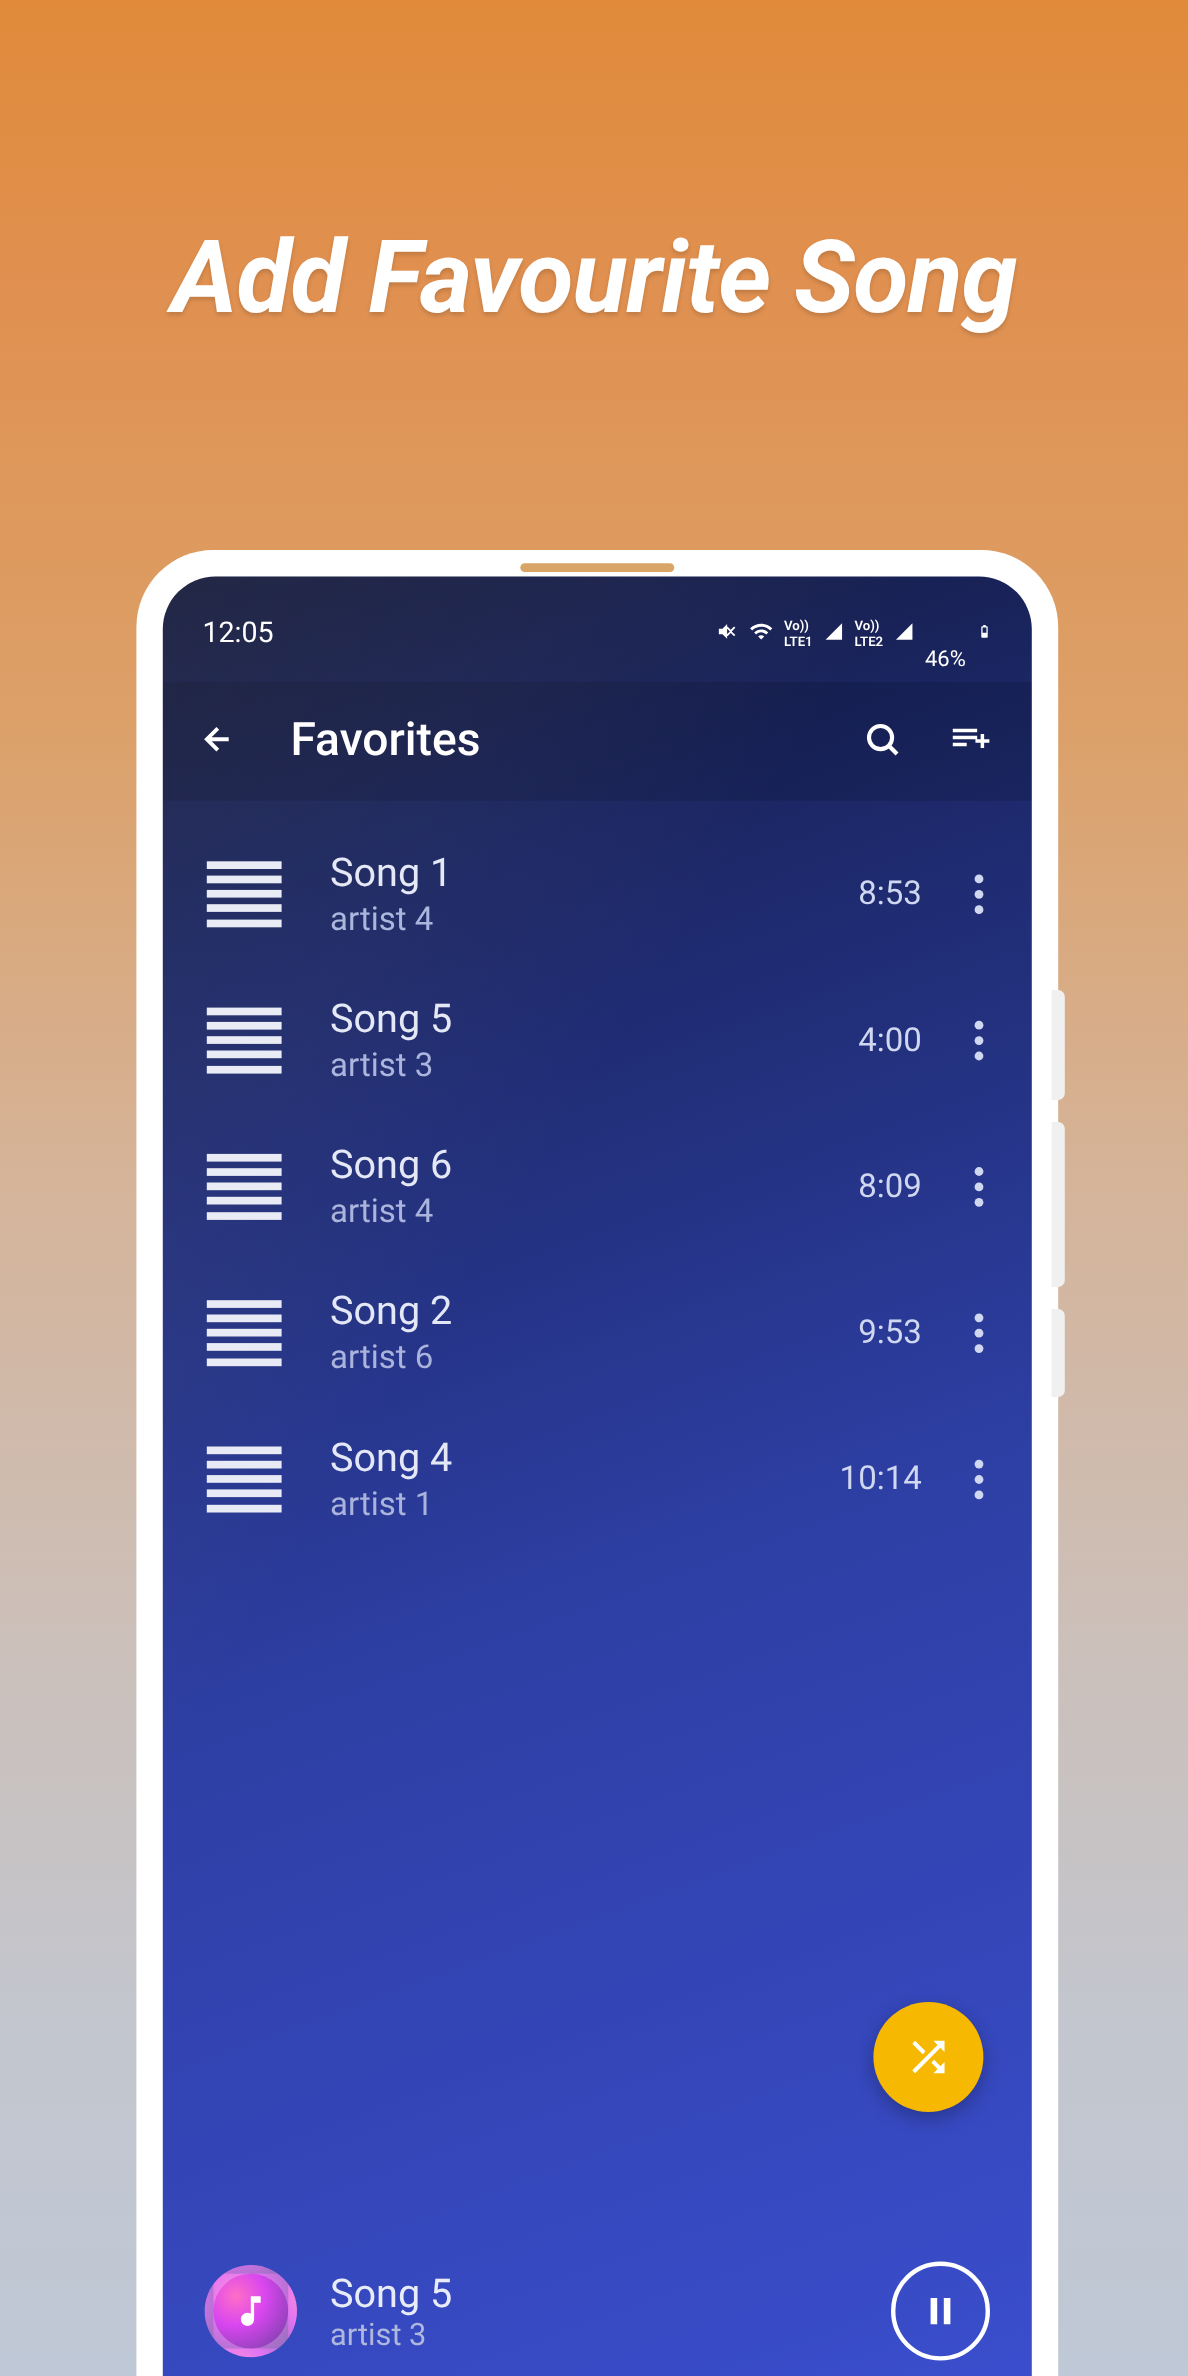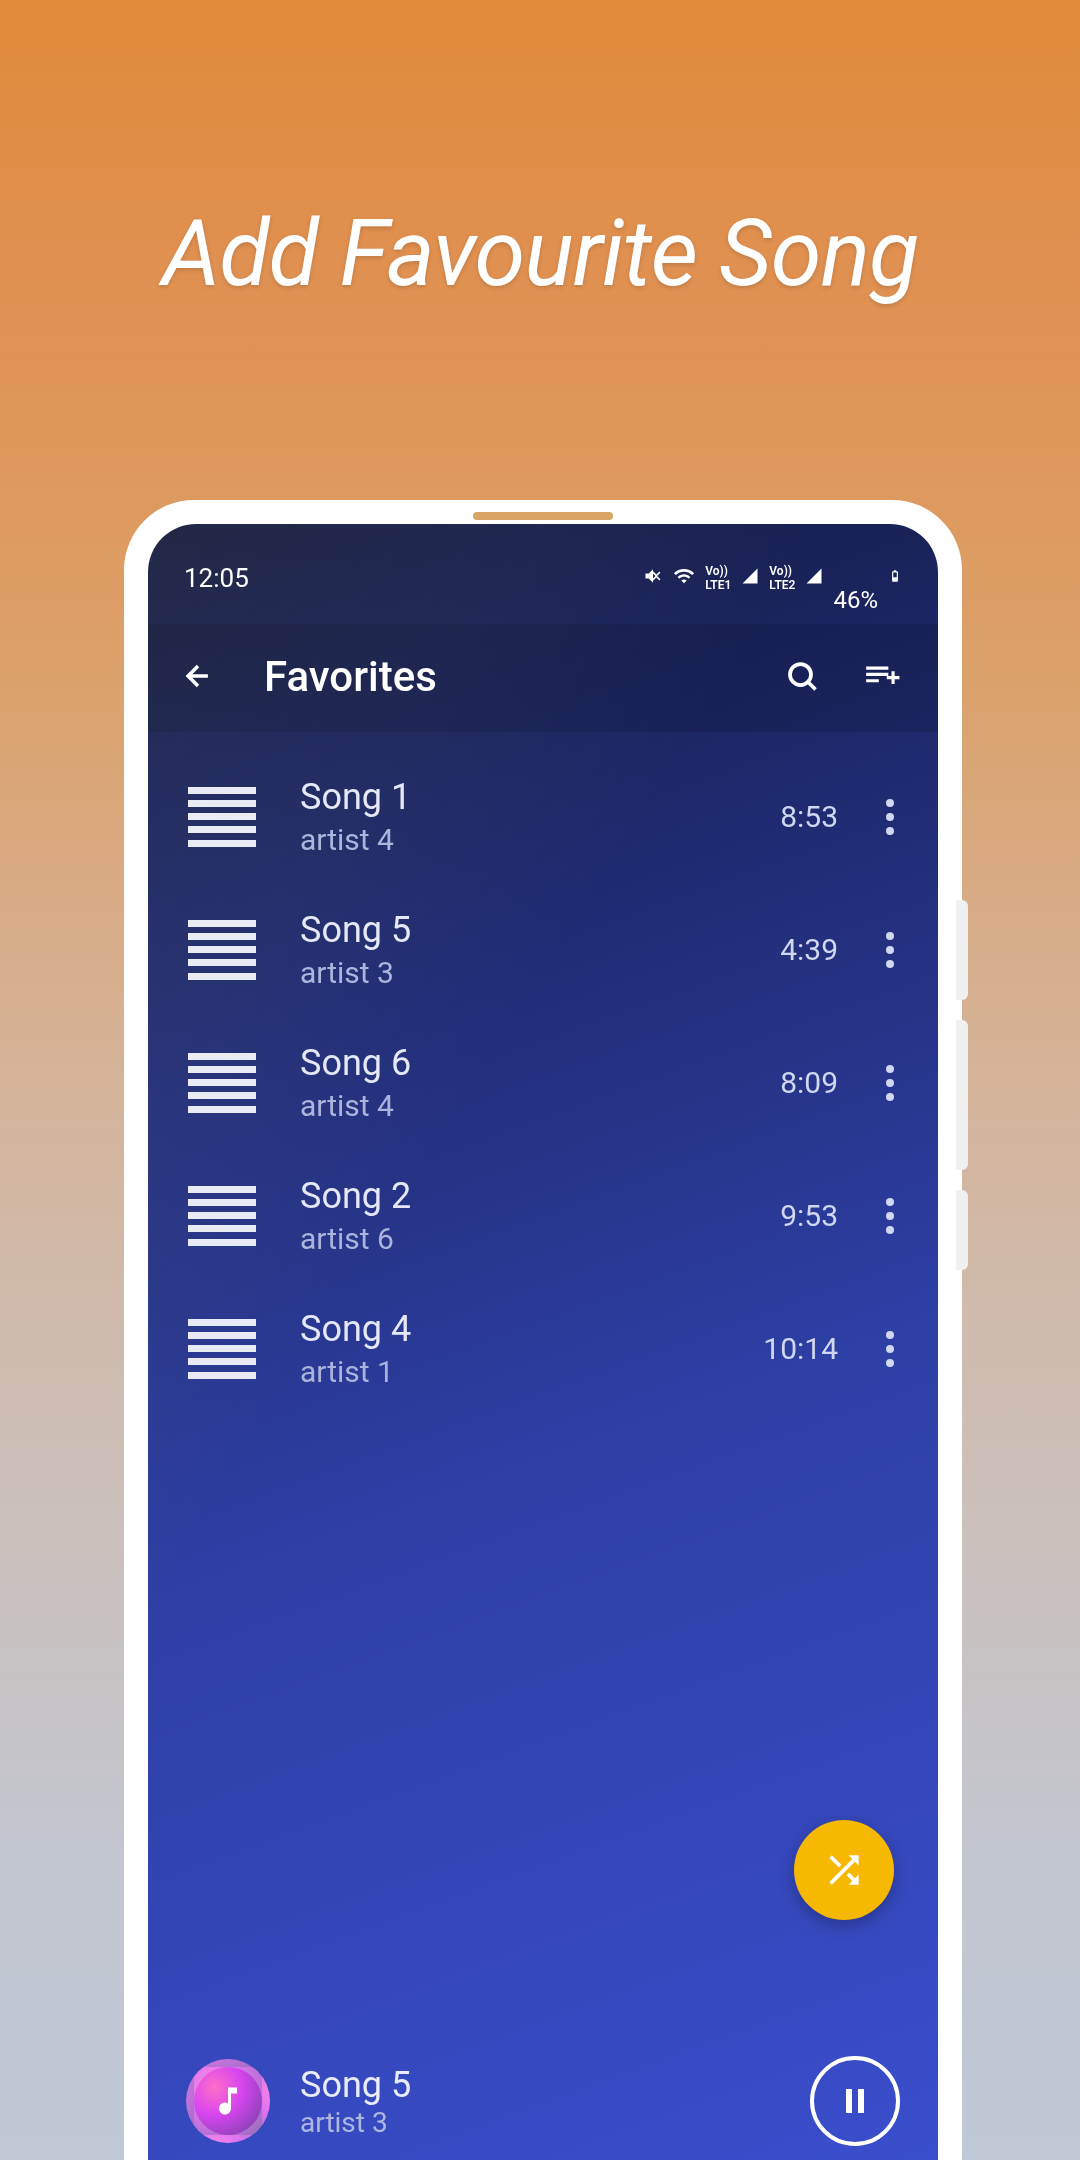--- a/index.html
+++ b/index.html
@@ -12,21 +12,21 @@
     overflow: hidden;
   }
   .headline {
     position: absolute;
     top: 200px;
     left: 0;
     right: 0;
     text-align: center;
     color: #fff;
     font-size: 92px;
-    font-weight: 400;
+    font-weight: 700;
     font-style: italic;
     letter-spacing: -1px;
     text-shadow: 0 2px 4px rgba(0,0,0,0.15);
   }
   .phone {
     position: absolute;
     top: 500px;
     left: 124px;
     width: 838px;
     height: 1700px;
@@ -224,21 +224,21 @@
           <svg width="18" height="18" viewBox="0 0 24 24" fill="#fff">
               <path d="M2 22h20V2L2 22z"></path>
             </svg>
         </span>
         <span style="font-size:12px;font-weight:600;">Vo))<br>LTE2</span>
         <span>
           <svg width="18" height="18" viewBox="0 0 24 24" fill="#fff">
               <path d="M2 22h20V2L2 22z"></path>
             </svg>
         </span>
-        <span style="font-size:24px;margin-top:44px;">46%</span>
+        <span style="font-size:20px;margin-top:44px;">46%</span>
         <span>
           <svg width="14" height="22" viewBox="0 0 24 24" fill="#fff">
               <path d="M15.67 4H14V2h-4v2H8.33C7.6 4 7 4.6 7 5.33v15.33C7 21.4 7.6 22 8.33 22h7.33c.74 0 1.34-.6 1.34-1.33V5.33C17 4.6 16.4 4 15.67 4zM15 14H9V6h6v8z"></path>
             </svg>
         </span>
       </div>
     </div>
 
     <div class="app-bar">
       <div class="back-btn">
@@ -285,21 +285,21 @@
             <div class="bar"></div>
             <div class="bar"></div>
             <div class="bar"></div>
             <div class="bar"></div>
             <div class="bar"></div>
           </div>
           <div class="song-info">
             <div class="song-title">Song 5</div>
             <div class="song-artist">artist 3</div>
           </div>
-          <div class="song-duration">4:39</div>
+          <div class="song-duration">4:00</div>
           <div class="more-btn">
             <div class="dot"></div>
             <div class="dot"></div>
             <div class="dot"></div>
           </div>
         </div>
         <div class="song-row">
           <div class="album-art">
             <div class="bar"></div>
             <div class="bar"></div>

